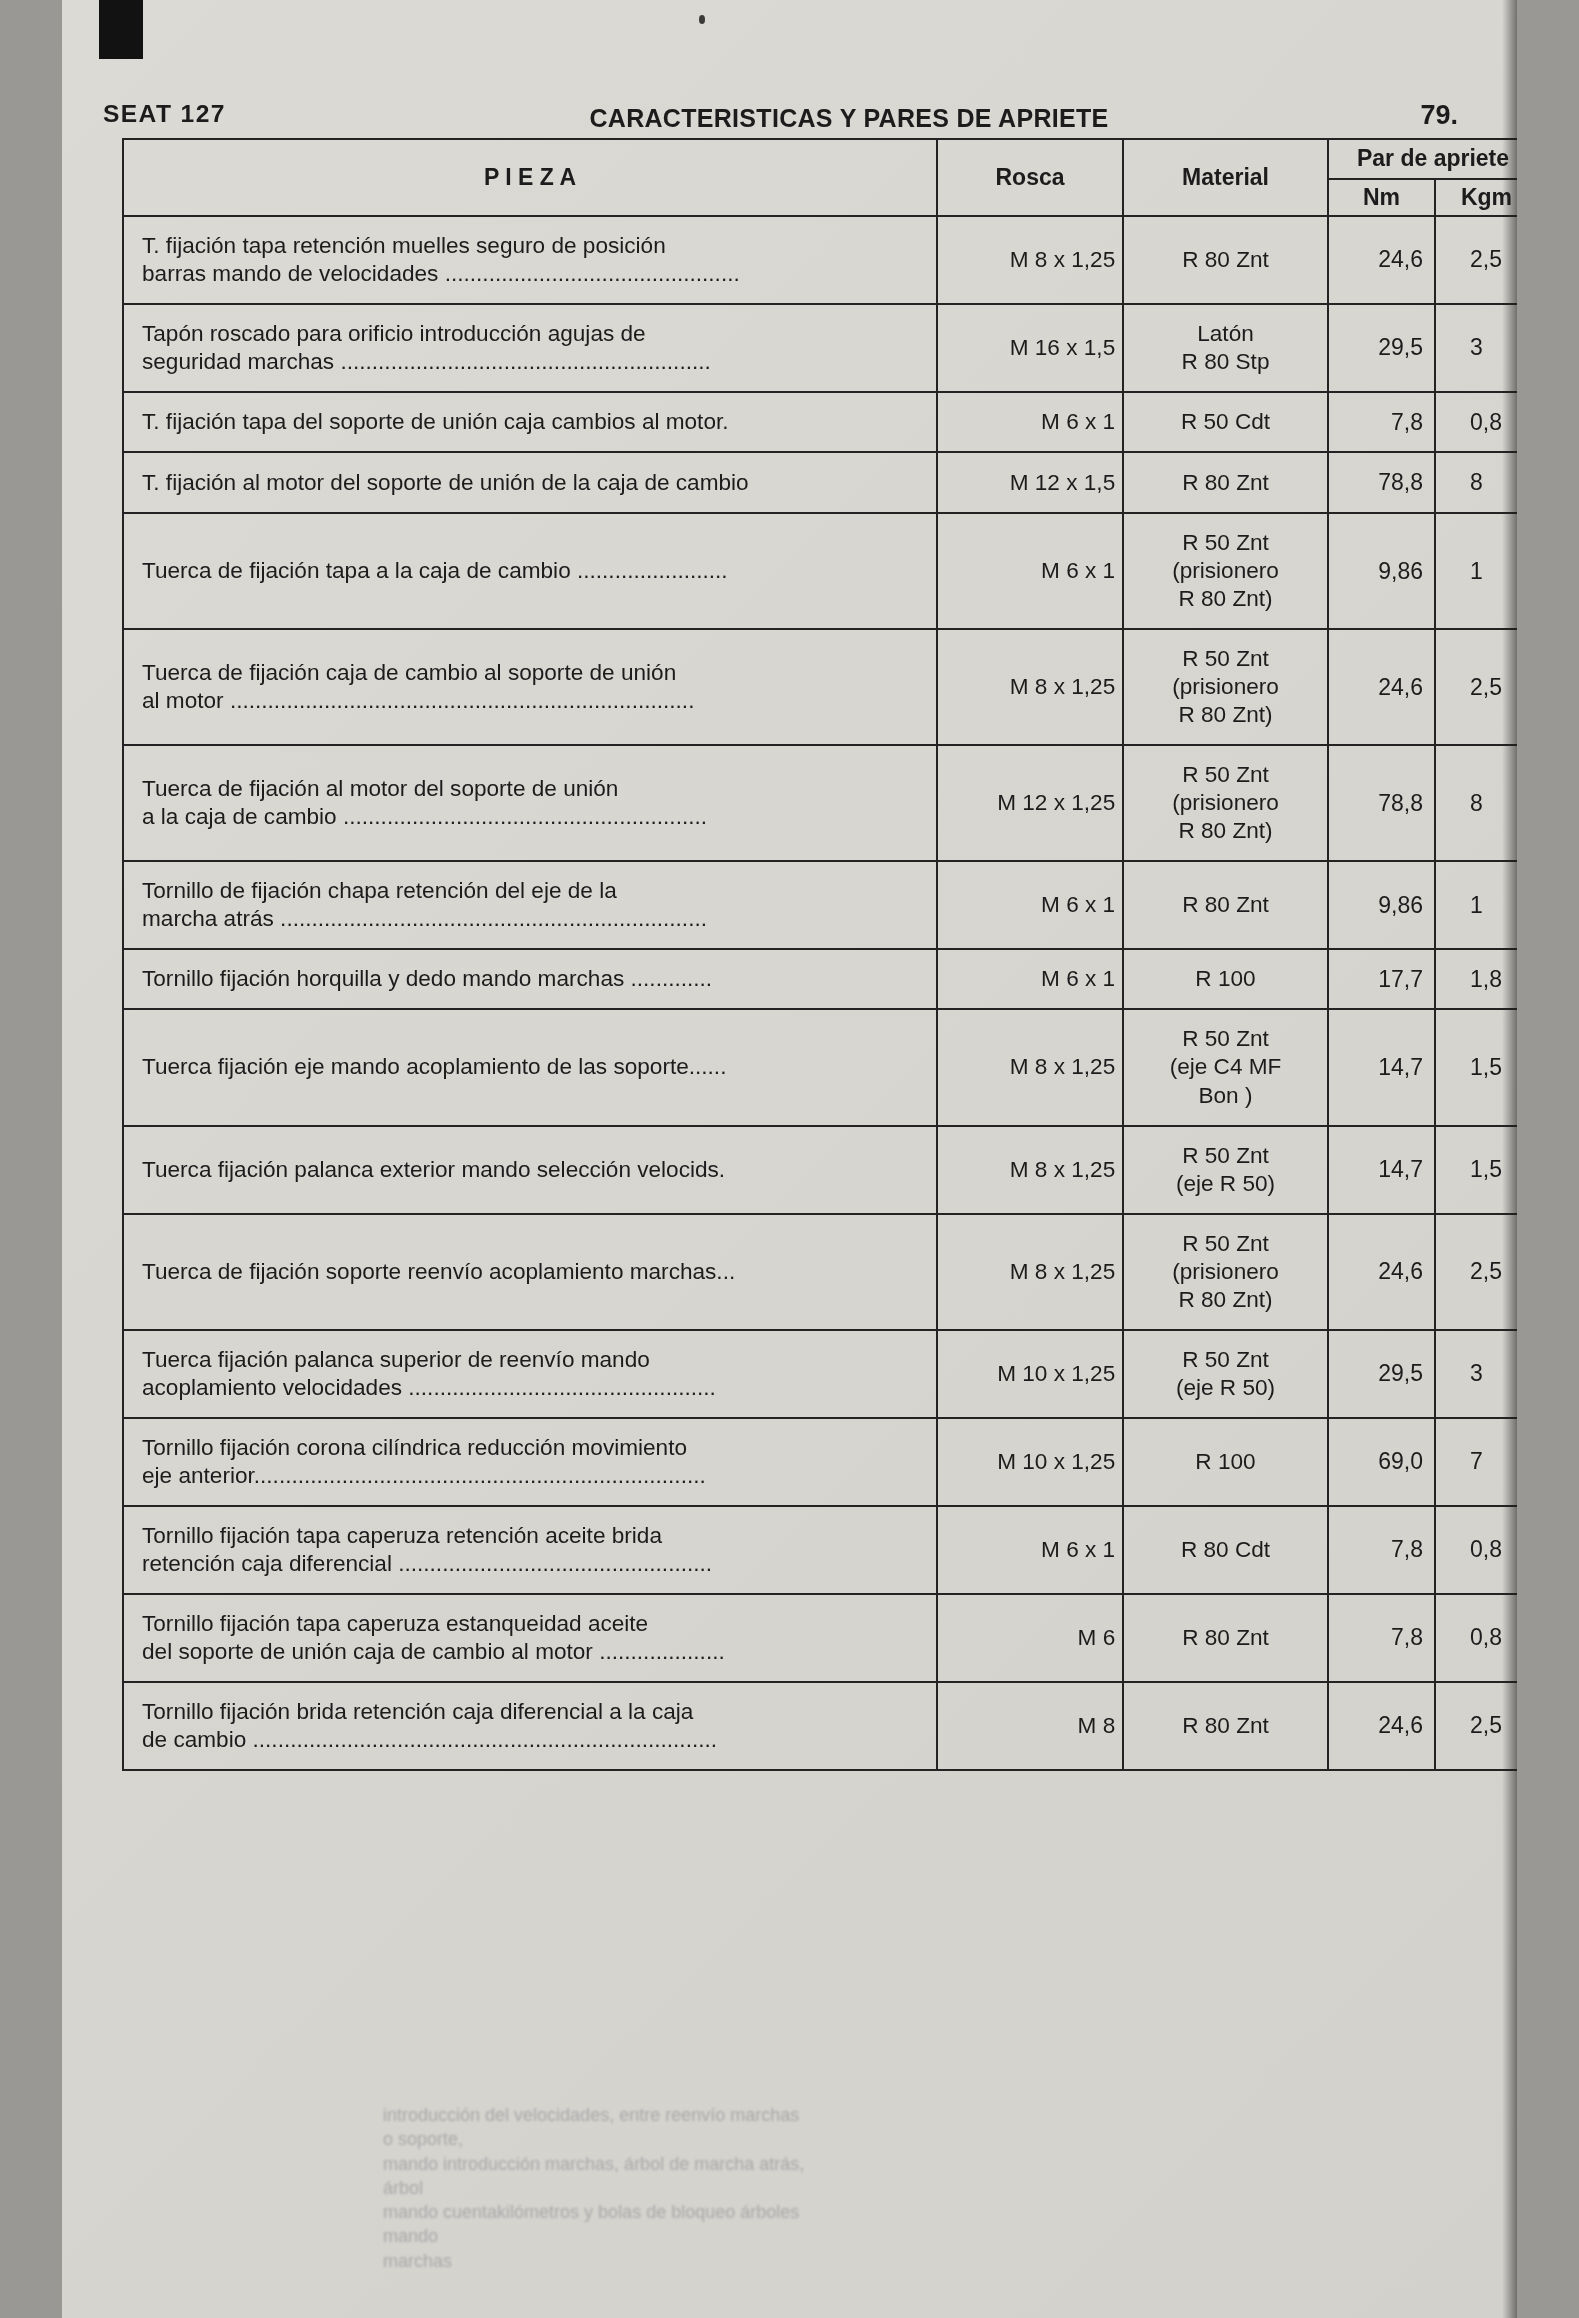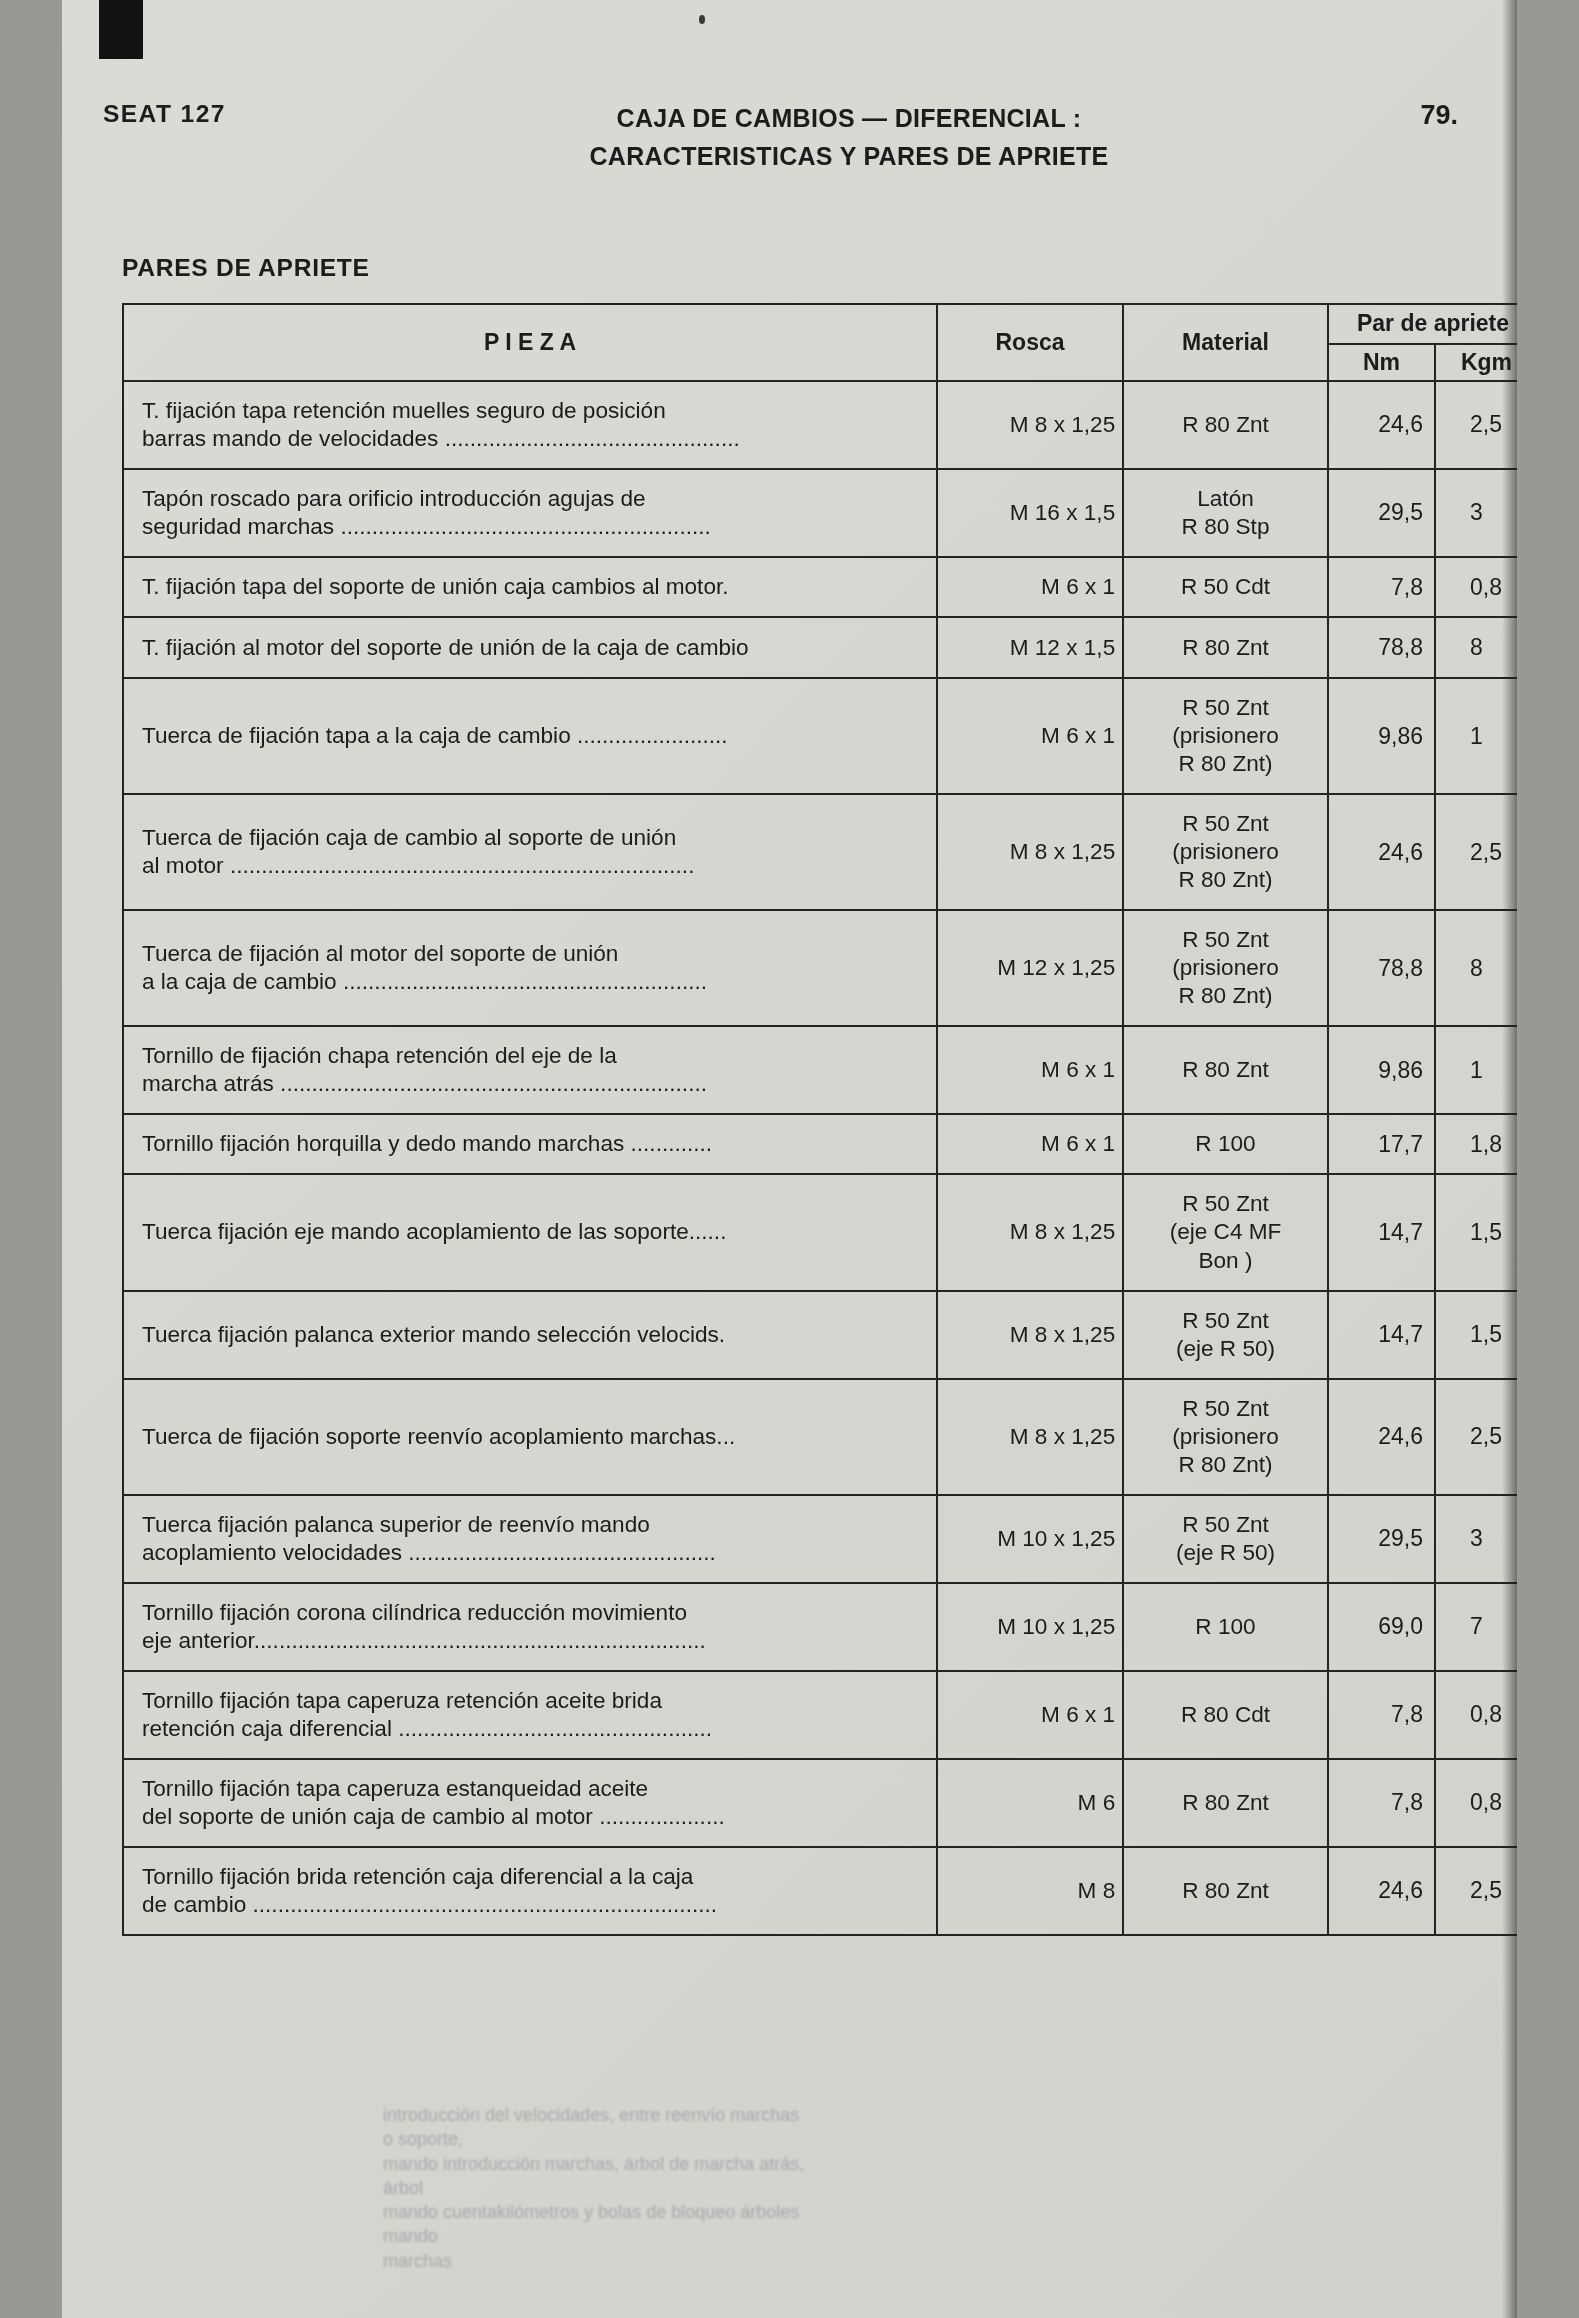--- a/index.html
+++ b/index.html
@@ -116,27 +116,25 @@
 <body>
 
 <div class="page">
 
   <div class="corner-mark"></div>
   <div class="speck"></div>
 
   <header class="page-header">
     <div class="model">SEAT 127</div>
     <div class="doc-title">
-      <div>CAJA DE CAMBIOS — DIFERENCIAL :</div>
       <div>CARACTERISTICAS Y PARES DE APRIETE</div>
     </div>
     <div class="pagenum">79.</div>
   </header>
 
-  <div class="section-title">PARES DE APRIETE</div>
 
   <table class="torque">
     <colgroup>
       <col style="width:814px">
       <col style="width:186px">
       <col style="width:205px">
       <col style="width:107px">
       <col style="width:103px">
     </colgroup>
     <thead>

